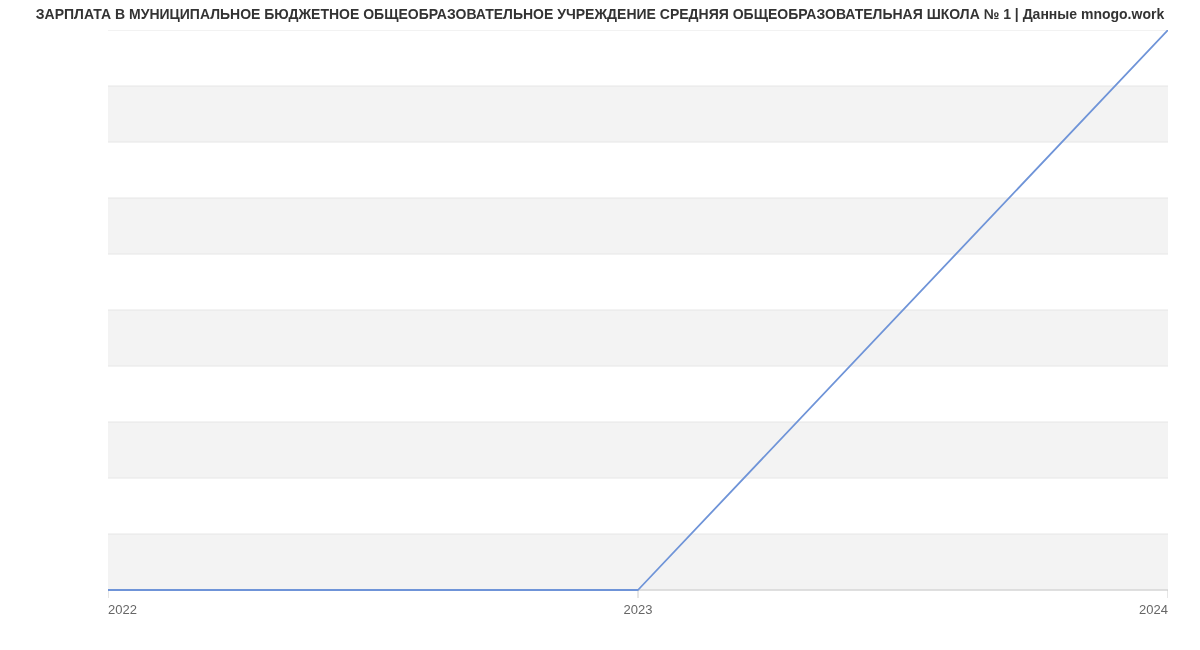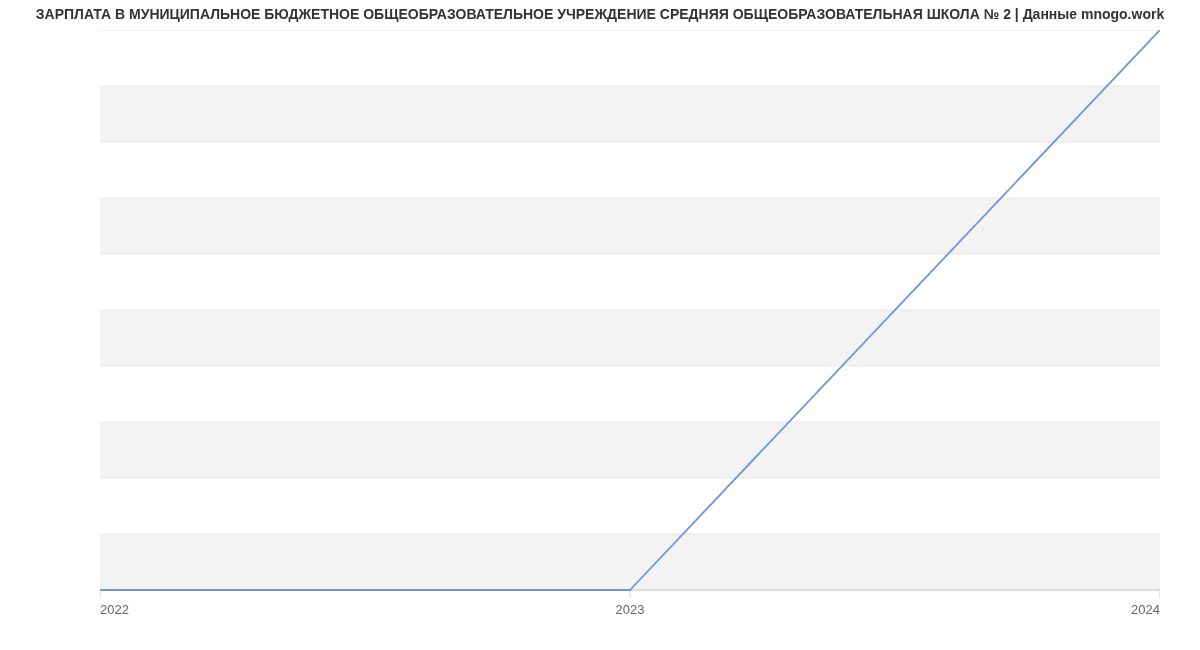--- a/index.html
+++ b/index.html
@@ -21,36 +21,36 @@
     top: 6px;
     left: 0;
     right: 0;
     text-align: center;
     font-size: 14px;
     font-weight: 600;
     color: #333333;
   }
   .plot-area {
     position: absolute;
-    left: 100px;
+    left: 108px;
     top: 30px;
     width: 1060px;
     height: 560px;
   }
   svg { display: block; }
   .y-tick-label, .x-tick-label {
     font-size: 13px;
     fill: #666666;
   }
 </style>
 </head>
 <body>
 
 <div class="chart-container">
-  <div class="chart-title">ЗАРПЛАТА В МУНИЦИПАЛЬНОЕ БЮДЖЕТНОЕ ОБЩЕОБРАЗОВАТЕЛЬНОЕ УЧРЕЖДЕНИЕ СРЕДНЯЯ ОБЩЕОБРАЗОВАТЕЛЬНАЯ ШКОЛА № 2 | Данные mnogo.work</div>
+  <div class="chart-title">ЗАРПЛАТА В МУНИЦИПАЛЬНОЕ БЮДЖЕТНОЕ ОБЩЕОБРАЗОВАТЕЛЬНОЕ УЧРЕЖДЕНИЕ СРЕДНЯЯ ОБЩЕОБРАЗОВАТЕЛЬНАЯ ШКОЛА № 1 | Данные mnogo.work</div>
   <div class="plot-area">
     <svg id="chart-svg" width="1060" height="600">
         <rect x="0" y="504" width="1060" height="56" fill="#f3f3f3"></rect>
         <rect x="0" y="448" width="1060" height="56" fill="#ffffff"></rect>
         <rect x="0" y="392" width="1060" height="56" fill="#f3f3f3"></rect>
         <rect x="0" y="336" width="1060" height="56" fill="#ffffff"></rect>
         <rect x="0" y="280" width="1060" height="56" fill="#f3f3f3"></rect>
         <rect x="0" y="224" width="1060" height="56" fill="#ffffff"></rect>
         <rect x="0" y="168" width="1060" height="56" fill="#f3f3f3"></rect>
         <rect x="0" y="112" width="1060" height="56" fill="#ffffff"></rect>

